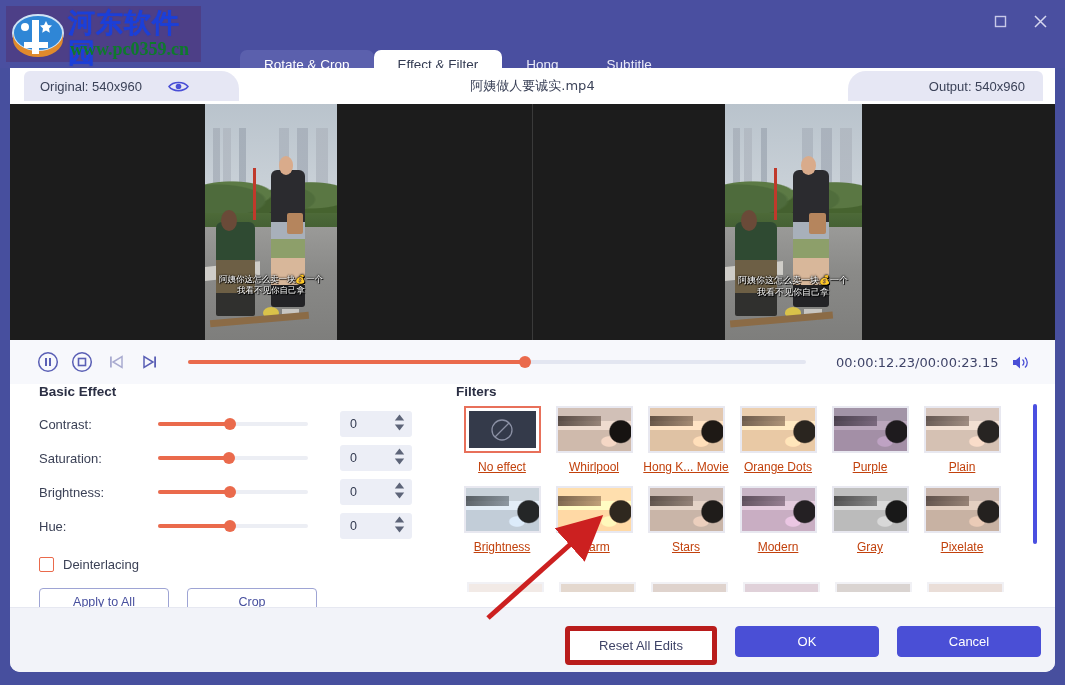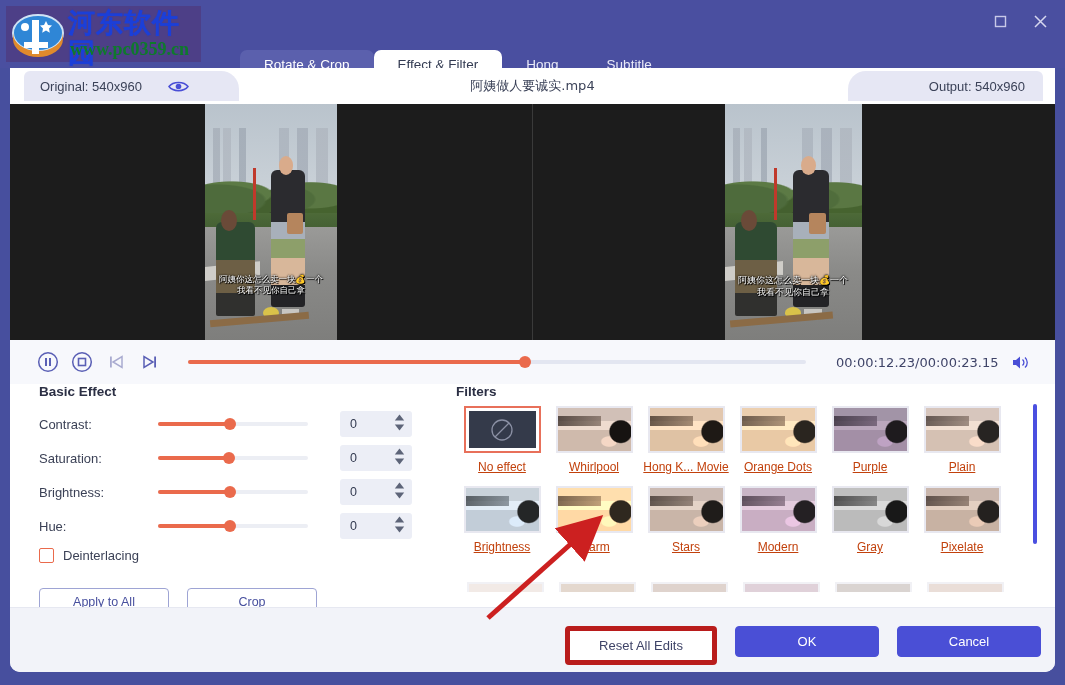--- a/index.html
+++ b/index.html
@@ -192,21 +192,21 @@
   .slider{position:relative;width:150px;height:4px;background:#eceef4;border-radius:2px;cursor:pointer;}
   .slider .fill{position:absolute;left:0;top:0;height:4px;background:#ea6a4c;border-radius:2px;width:48%;}
   .slider .knob{position:absolute;top:-4px;width:12px;height:12px;margin-left:-6px;
     background:#ea6a4c;border-radius:50%;left:48%;}
   .spin{
     position:relative;margin-left:32px;width:72px;height:26px;
     background:#eceef6;border-radius:3px;display:flex;align-items:center;
   }
   .spin .val{font-size:12.5px;color:#333a50;margin-left:10px;}
   .spin .arrows{position:absolute;right:7px;top:3px;display:flex;flex-direction:column;gap:3px;cursor:pointer;}
-  .cbrow{display:flex;align-items:flex-start;height:32px;margin-top:5px;padding-left:9px;}
+  .cbrow{display:flex;align-items:center;height:32px;margin-top:5px;padding-left:9px;}
   .cbox{width:13px;height:13px;border:1.6px solid #ea6a4c;border-radius:2px;background:#fff;cursor:pointer;}
   .cbrow .lbl2{margin-left:9px;font-size:13px;color:#3b4156;}
   .btnrow{display:flex;gap:18px;margin-top:8px;padding-left:9px;}
   .obtn{
     height:25px;min-width:104px;padding:0 12px;border:1px solid #9ea4d4;border-radius:4px;
     background:#fff;color:#474f9e;font-size:12.5px;cursor:pointer;
     display:flex;align-items:center;justify-content:center;
     font-family:"Liberation Sans",sans-serif;
   }
 

